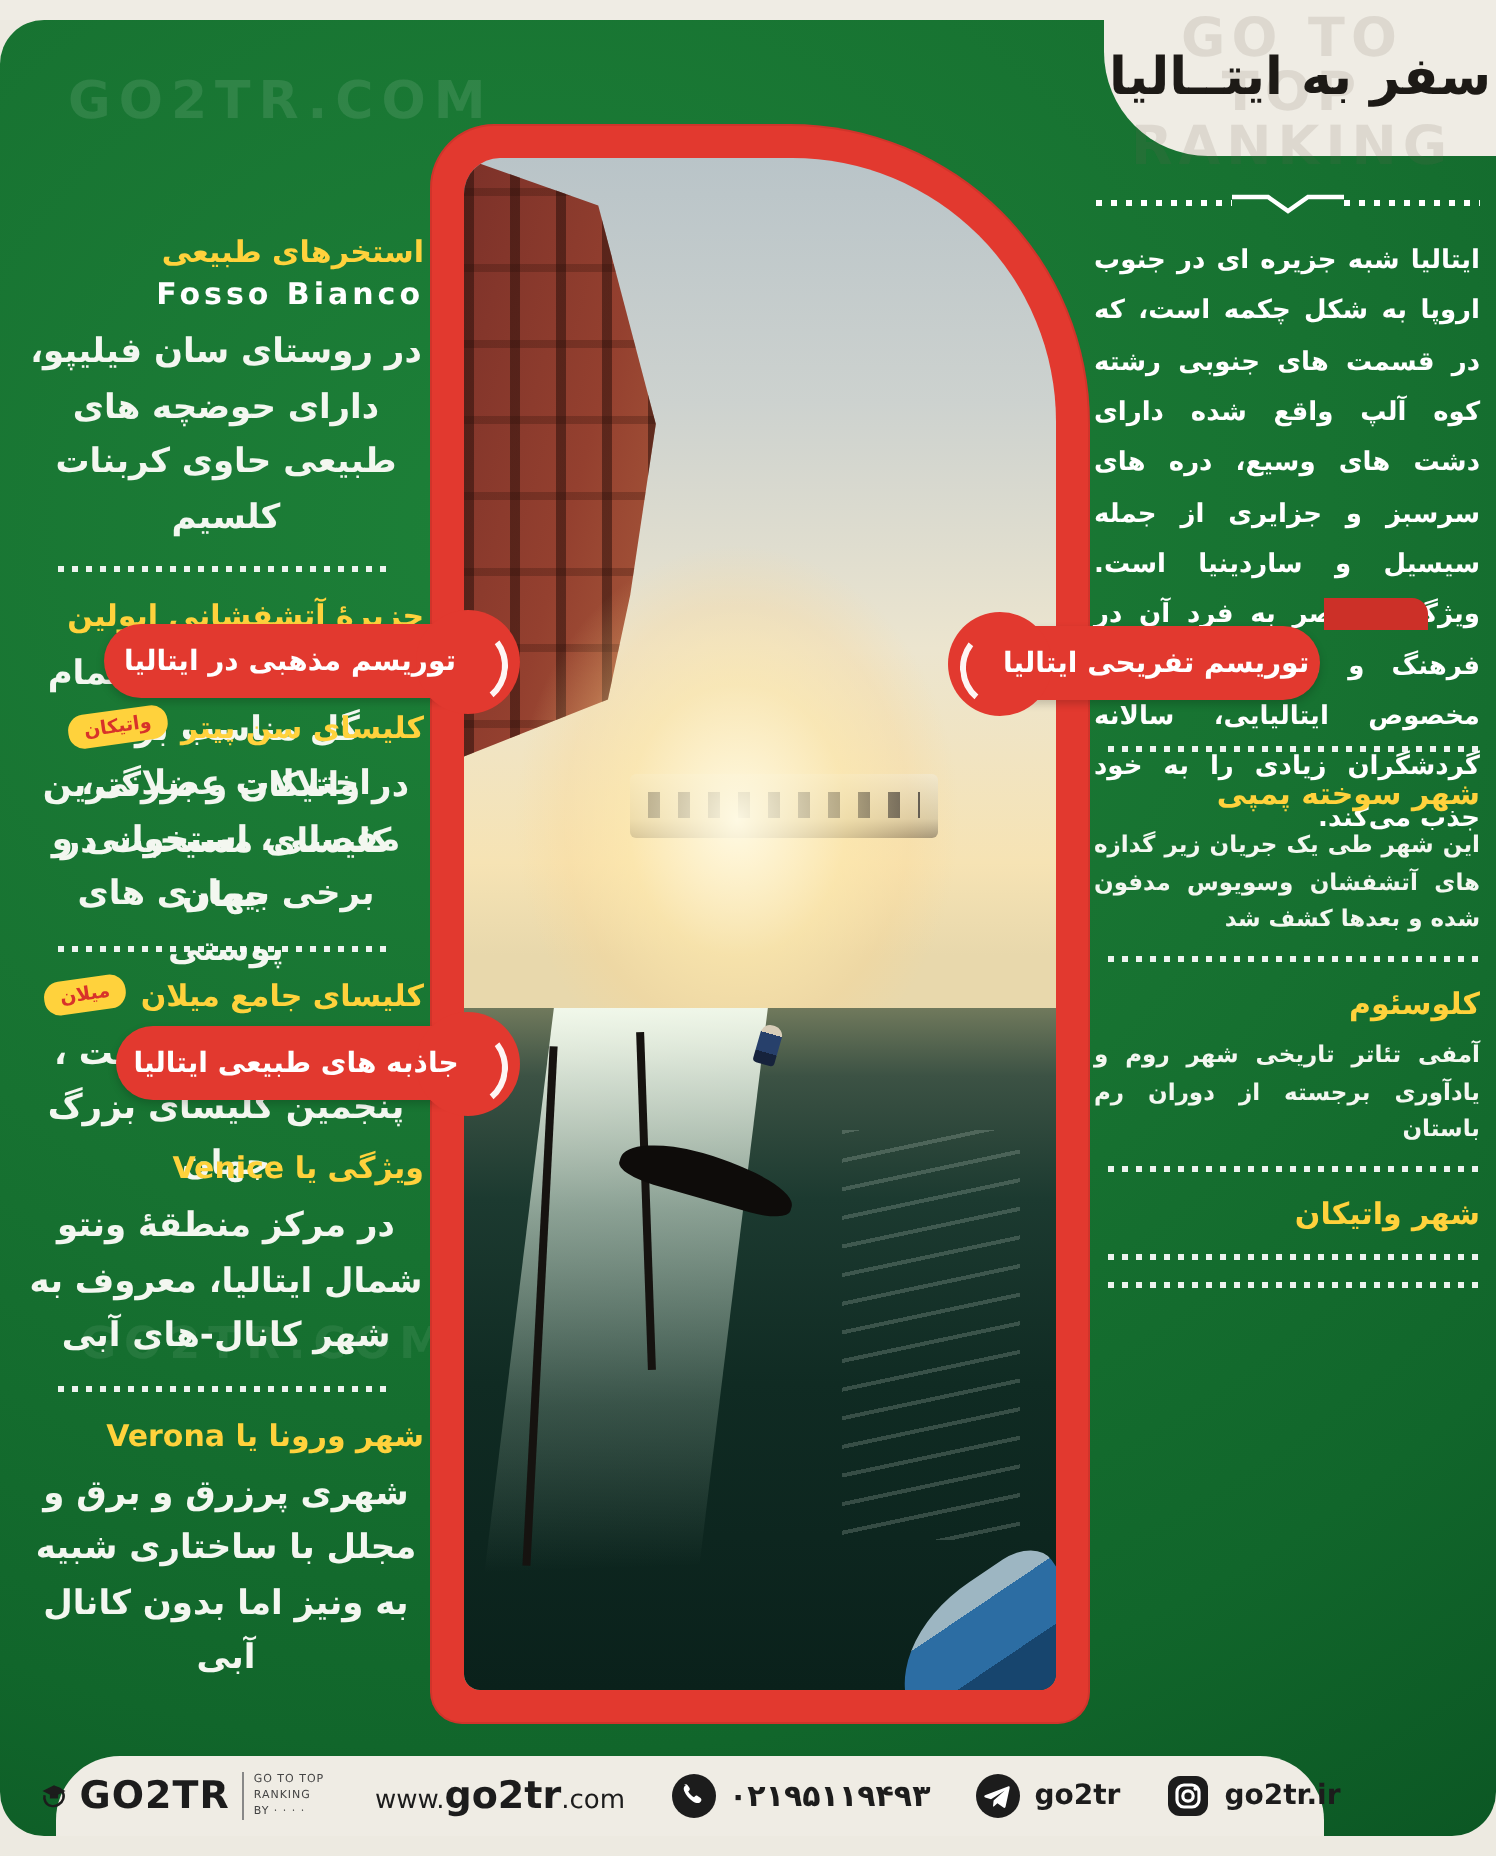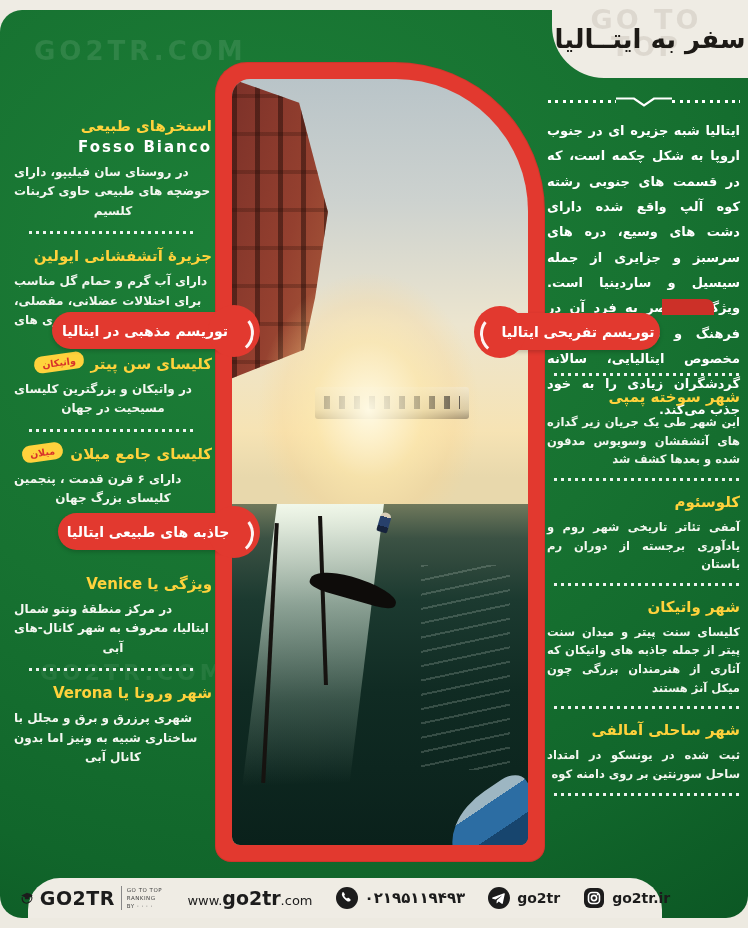--- a/index.html
+++ b/index.html
@@ -151,21 +151,21 @@
   .rcol{position:absolute;left:547px;top:364px;width:193px;direction:rtl;color:#fff;}
   .item h3{
     margin:0 0 5px;font-size:15px;font-weight:bold;color:#ffd23c;text-align:right;line-height:1.4;
   }
   .rcol .item h3{text-align:right;}
   .item .sub{display:block;color:#fff;font-size:15px;letter-spacing:2px;}
   .item p{
     margin:0;font-size:11.5px;font-weight:bold;line-height:1.62;
     text-align:justify;text-align-last:right;color:#f3f7f0;
   }
-  .group .item p{text-align-last:center;text-align:left;font-size:12px;}
+  .group .item p{text-align-last:center;text-align:center;font-size:17px;}
   .sep{
     height:3px;background-image:repeating-linear-gradient(90deg,rgba(255,255,255,.92) 0 3px,transparent 3px 7px);
     margin:10px auto 12px;width:168px;
   }
   .rcol .sep{margin:9px 0 11px auto;width:186px;}
   .badge{
     display:inline-block;background:#ffd23c;color:#d8322a;font-size:9.5px;font-weight:bold;
     padding:2px 8px;border-radius:8px;transform:rotate(-8deg);margin-inline-start:7px;vertical-align:3px;
   }
   
@@ -207,20 +207,21 @@
         <div class="gondolier"></div>
         <div class="hull"></div>
       </div>
       <div class="ph-boat2"></div>
     </div>
   </div>
 
   <div class="title-block">
     <div class="title-watermark">
       <span>GO TO TOP</span>
+      <span>RANKING</span>
     </div>
     <h1 class="title">سفر به ایتــالیا</h1>
   </div>
 
   <div class="divider">
     <span class="dots-line"></span>
     <svg class="chev" viewBox="0 0 56 13">
       <path d="M0 3.5 H18 L28 10.5 L38 3.5 H56" fill="none" stroke="#ffffff" stroke-width="2.2"></path>
     </svg>
     <span class="dots-line"></span>
@@ -285,27 +286,22 @@
       <p>این شهر طی یک جریان زیر گدازه های آتشفشان وسویوس مدفون شده و بعدها کشف شد</p>
     </div>
     <div class="sep"></div>
     <div class="item">
       <h3>کلوسئوم</h3>
       <p>آمفی تئاتر تاریخی شهر روم و یادآوری برجسته از دوران رم باستان</p>
     </div>
     <div class="sep"></div>
     <div class="item">
       <h3>شهر واتیکان</h3>
-      <p>کلیسای سنت پیتر و میدان سنت پیتر از جمله جاذبه های واتیکان که آثاری از هنرمندان بزرگی چون میکل آنژ هستند</p>
-    </div>
-    <div class="sep"></div>
-    <div class="item">
-      <h3>شهر ساحلی آمالفی</h3>
-      <p>ثبت شده در یونسکو در امتداد ساحل سورنتین بر روی دامنه کوه</p>
-    </div>
+    </div>
+    <div class="sep"></div>
     <div class="sep"></div>
   </div>
 
   <div class="footer-tab">
     <div class="logo-wrap">
       <svg class="cicon" viewBox="0 0 34 30" width="30" height="27">
         <ellipse cx="17" cy="16" rx="12" ry="11" fill="none" stroke="#1c1c1c" stroke-width="3" stroke-dasharray="44 18" transform="rotate(-30 17 16)"></ellipse>
         <polygon points="17,2 31,9 17,16 3,9" fill="#1c1c1c"></polygon>
         <rect x="12" y="13" width="10" height="5" fill="#1c1c1c"></rect>
       </svg>

